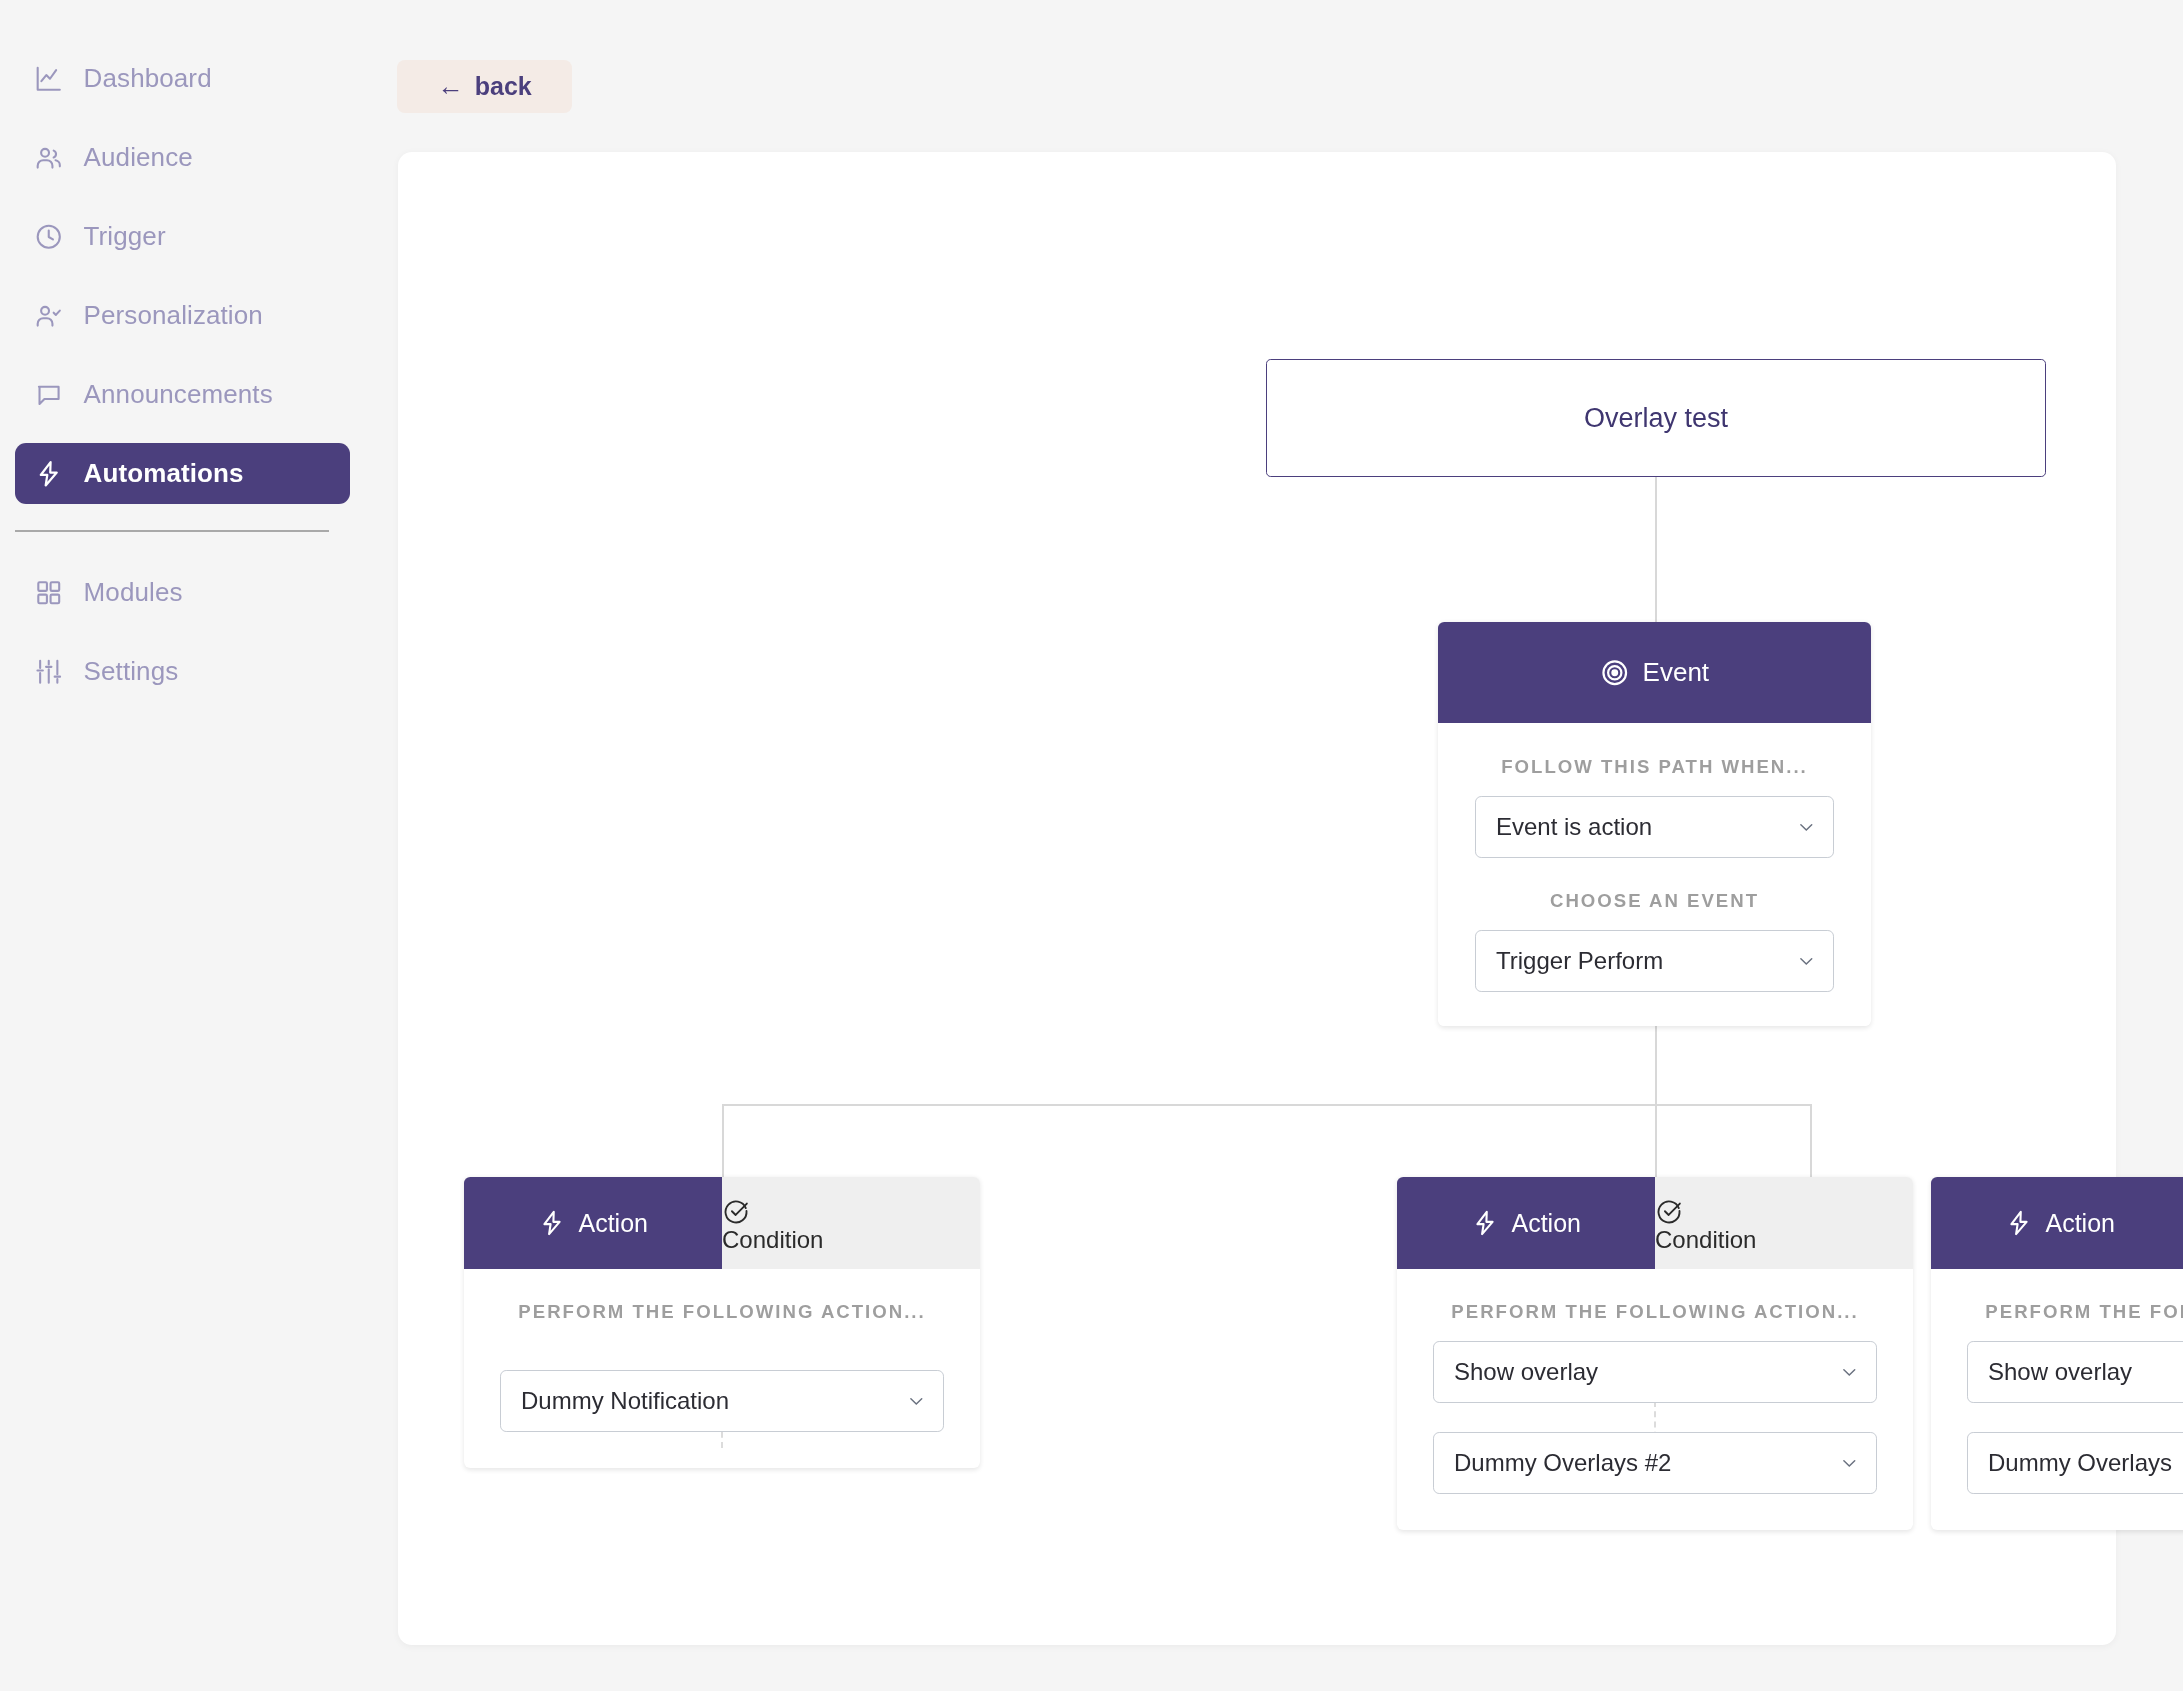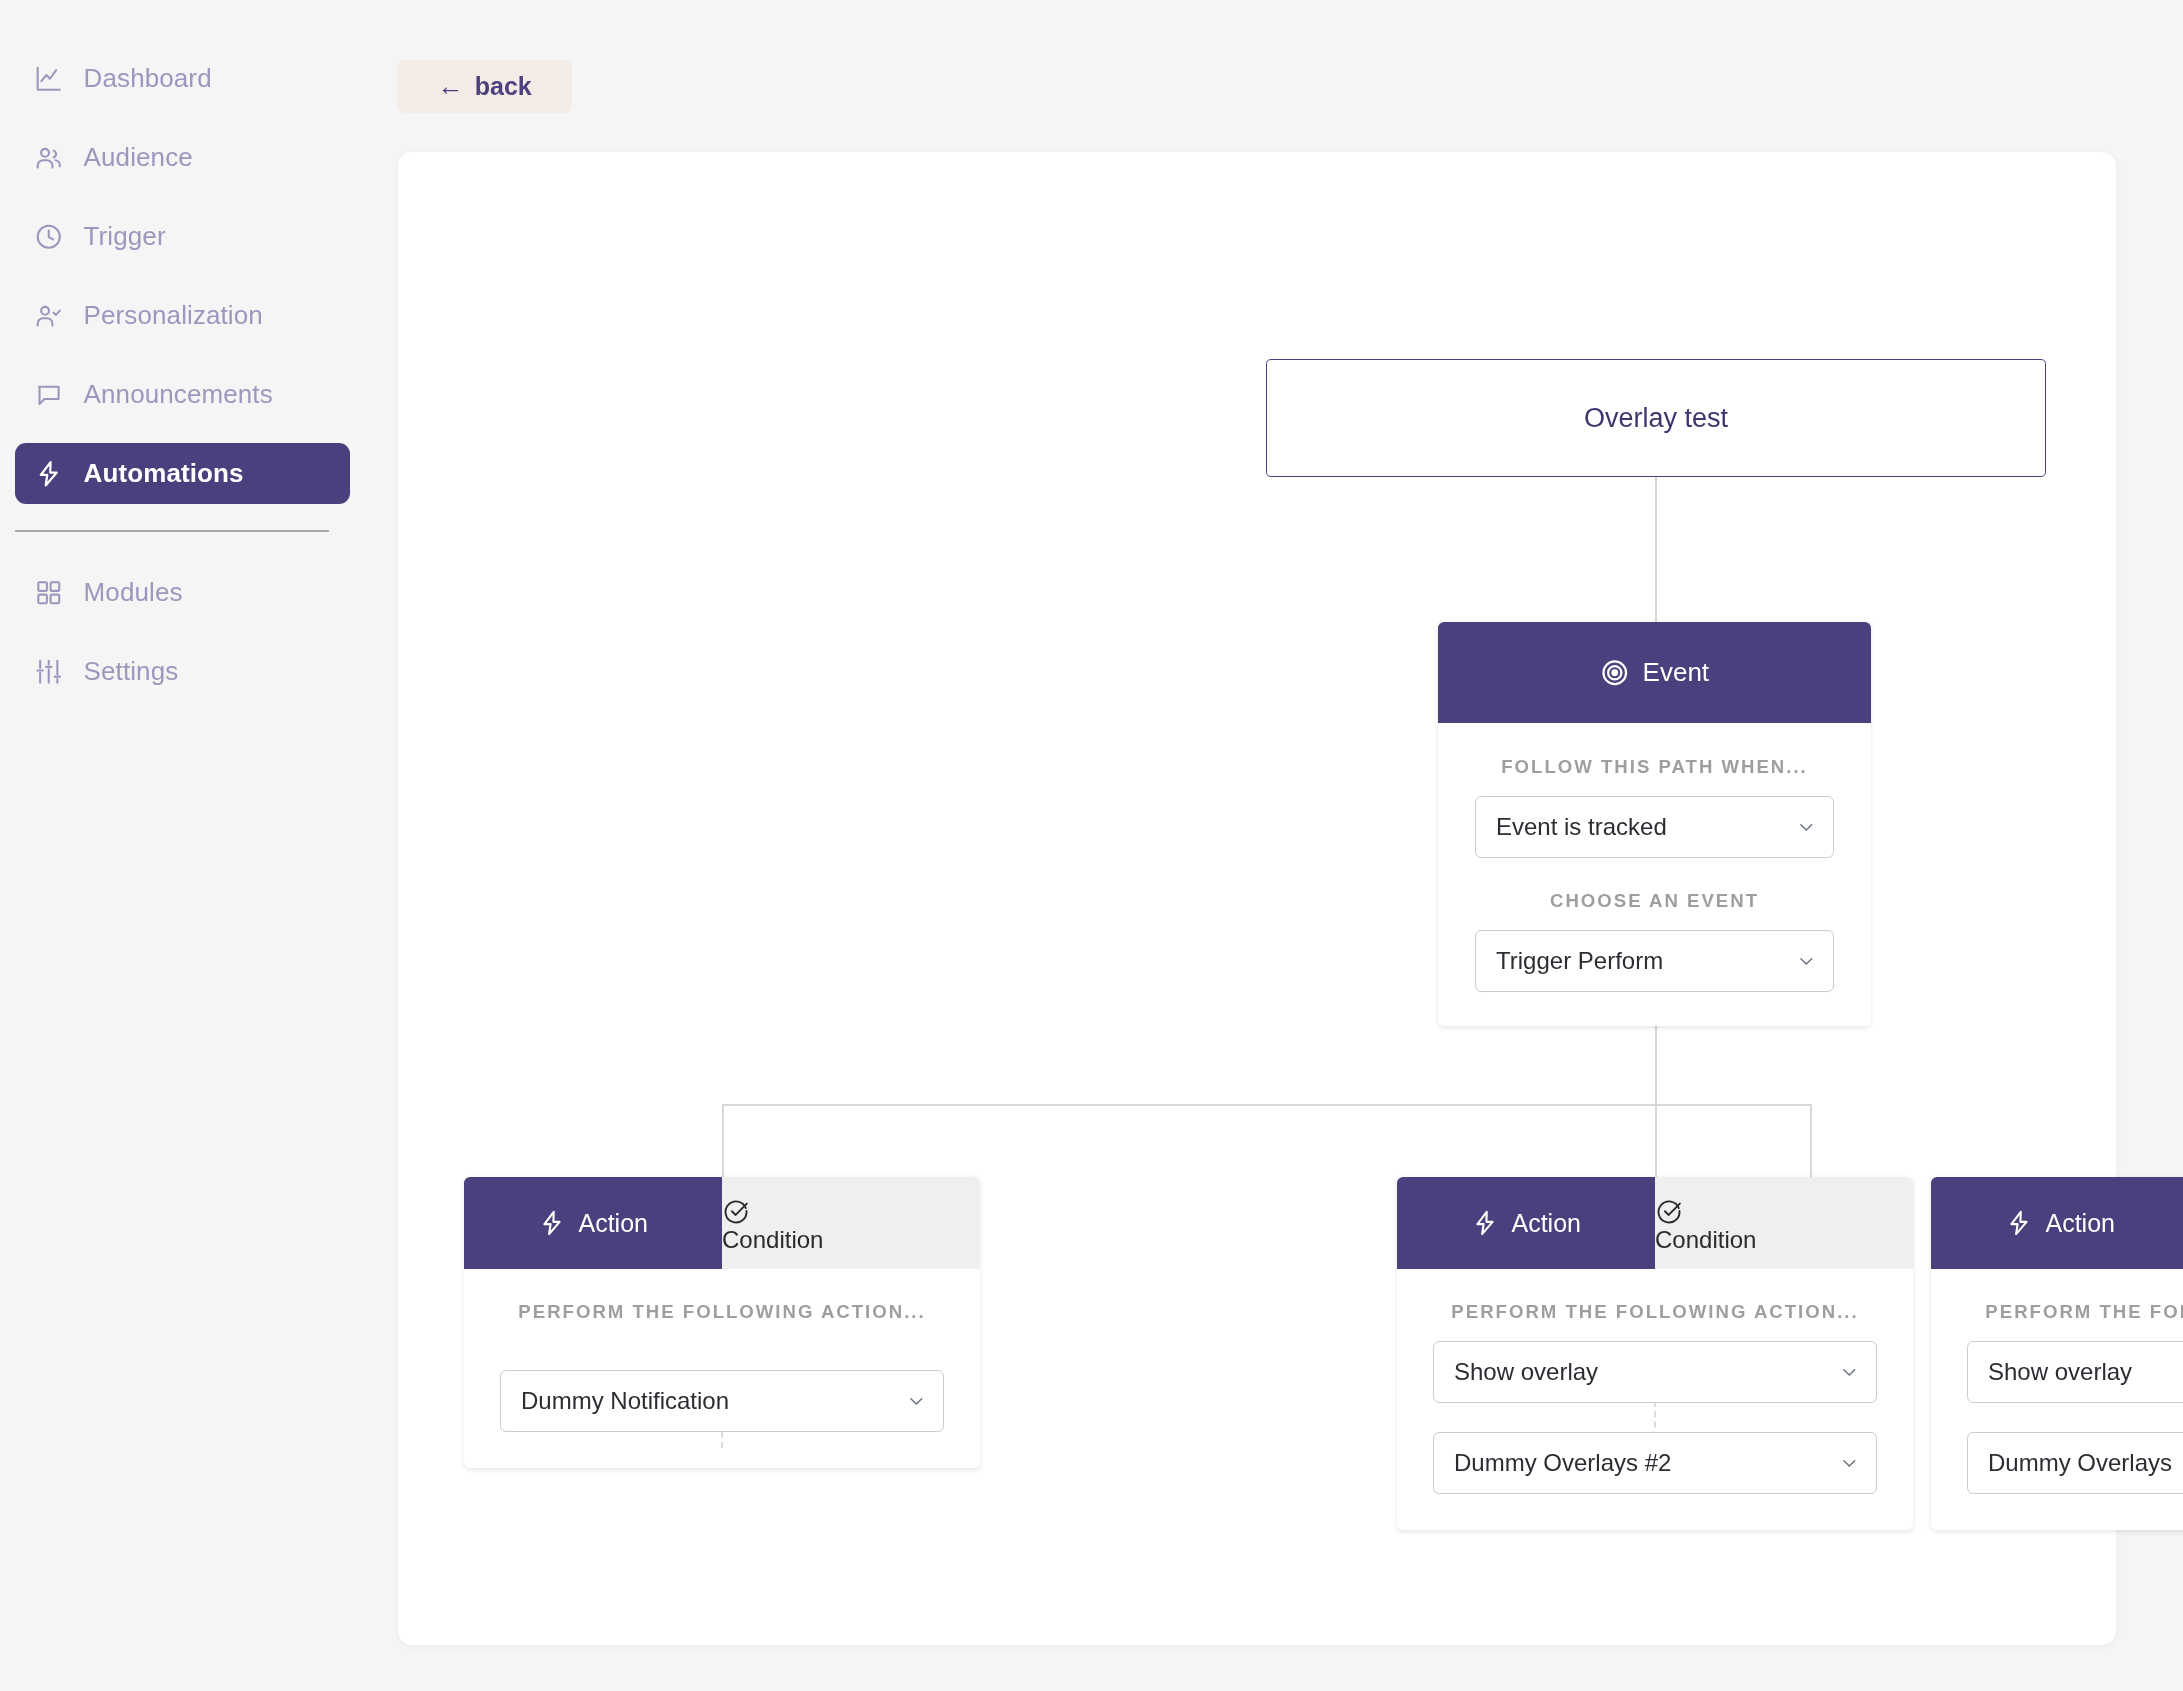--- a/index.html
+++ b/index.html
@@ -281,21 +281,21 @@
               <circle cx="12" cy="12" r="9.2"></circle>
                 <circle cx="12" cy="12" r="5.4"></circle>
                 <circle cx="12" cy="12" r="1.9" fill="currentColor"></circle>
             </svg>
           </span>
           <span>Event</span>
         </div>
         <div class="event-body">
           <div class="field-label">Follow this path when...</div>
           <div class="sel">
-            <span>Event is tracked</span>
+            <span>Event is action</span>
             <span class="chev">
               <svg viewBox="0 0 24 24" fill="none" stroke="#6b7280" stroke-width="1.9" stroke-linecap="round" stroke-linejoin="round">
                   <path d="M5 9l7 7 7-7"></path>
                 </svg>
             </span>
           </div>
           <div class="gap-28"></div>
           <div class="field-label">Choose an event</div>
           <div class="sel">
             <span>Trigger Perform</span>

